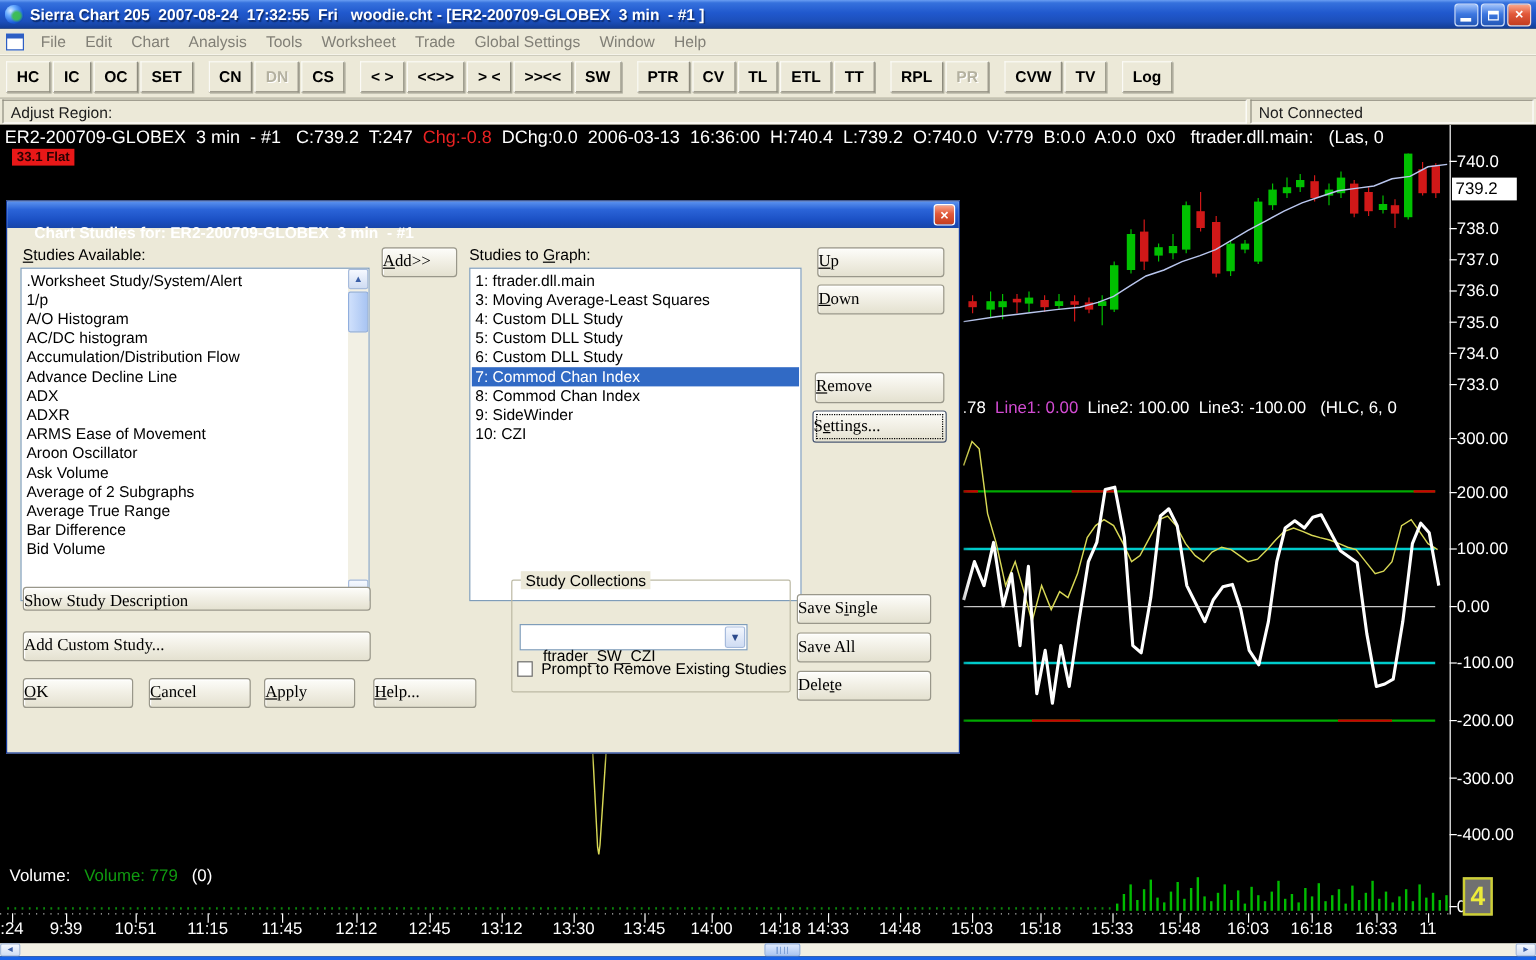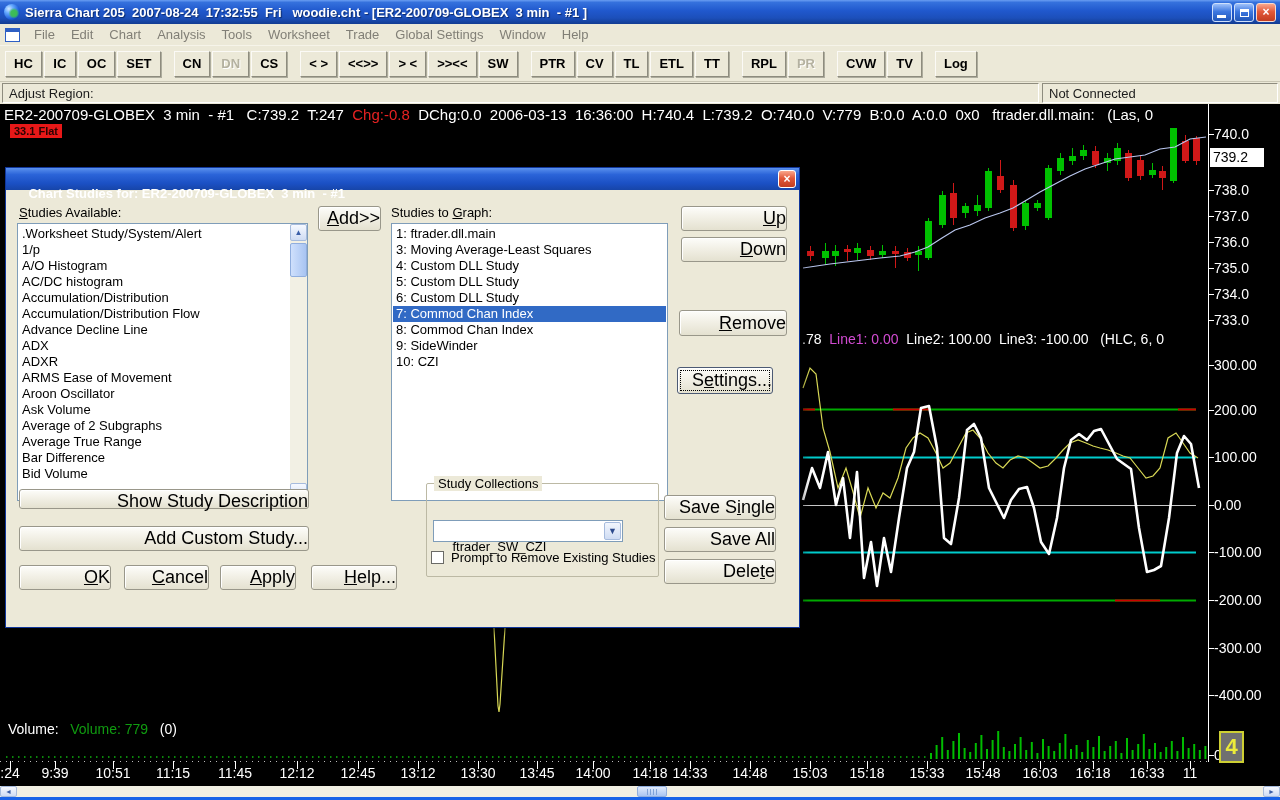--- a/index.html
+++ b/index.html
@@ -75,21 +75,21 @@
   .list-item { font-size:13px; height:16px; line-height:16px; padding-left:3px; color:#000;
     white-space:pre; overflow:hidden; }
   .list-item.sel { background:#316ac5; color:#fff; }
   .vscroll { position:absolute; right:0; top:0; bottom:0; width:17px; background:#f2f0e4; }
   .sb-btn { position:absolute; left:0; width:17px; height:17px; border:1px solid #a6bbdd; border-radius:2px;
     background:linear-gradient(180deg,#f6f9ff,#cfdcf3); color:#3b5fa8; font-size:8px; text-align:center; line-height:15px; }
   .sb-thumb { position:absolute; left:0; width:17px; border:1px solid #90aede; border-radius:2px;
     background:linear-gradient(90deg,#cfe0fc,#a8c4f2); }
   .xbtn { position:absolute; background:linear-gradient(180deg,#fdfdfa,#f2f0e6 45%,#e4e1d0);
     border:1px solid #99978a; border-radius:3px; box-shadow:inset 1px 1px 0 #fff;
-    font-size:18px; color:#000; text-align:right; white-space:pre; }
+    font-size:14px; color:#000; text-align:left; white-space:pre;font-family:Liberation Serif, serif; }
   .xbtn u { text-decoration:underline; }
   #settings-btn { border:1px solid #4c5a74; outline:1px dotted #000; outline-offset:-4px; }
   #groupbox { position:absolute; left:420px; top:315px; width:233px; height:94px;
     border:1px solid #bcb9a4; border-radius:2px; }
   #group-legend { position:absolute; left:428px; top:308px; background:#ece9d8; font-size:13px; padding:0 4px; white-space:pre; }
   #combo { position:absolute; left:427px; top:352px; width:190px; height:22px; background:#fff;
     border:1px solid #7f9db9; font-size:13px; padding:3px 0 0 4px; white-space:pre; }
   #combo-btn { position:absolute; right:1px; top:1px; width:17px; height:18px; border:1px solid #a6bbdd; border-radius:2px;
     background:linear-gradient(180deg,#f2f6fd,#cfdcf3); color:#2c4a8c; font-size:9px; text-align:center; line-height:17px; }
   #checkbox { position:absolute; left:425px; top:383px; width:13px; height:13px; background:#fff; border:1px solid #6a6a66; }
@@ -553,21 +553,20 @@
     <div id="dlg-close">×</div>
   </div>
 
   <div class="dlg-label" style="left:13px; top:37px;"><u>S</u>tudies Available:</div>
   <div class="listbox" style="left:11px; top:55px; width:291px; height:278px;">
     <div class="list-items">
         <div class="list-item">.Worksheet Study/System/Alert</div>
         <div class="list-item">1/p</div>
         <div class="list-item">A/O Histogram</div>
         <div class="list-item">AC/DC histogram</div>
-        <div class="list-item">Accumulation/Distribution</div>
         <div class="list-item">Accumulation/Distribution Flow</div>
         <div class="list-item">Advance Decline Line</div>
         <div class="list-item">ADX</div>
         <div class="list-item">ADXR</div>
         <div class="list-item">ARMS Ease of Movement</div>
         <div class="list-item">Aroon Oscillator</div>
         <div class="list-item">Ask Volume</div>
         <div class="list-item">Average of 2 Subgraphs</div>
         <div class="list-item">Average True Range</div>
         <div class="list-item">Bar Difference</div>
@@ -593,21 +592,21 @@
         <div class="list-item sel">7: Commod Chan Index</div>
         <div class="list-item">8: Commod Chan Index</div>
         <div class="list-item">9: SideWinder</div>
         <div class="list-item">10: CZI</div>
       </div>
   </div>
 
   <div class="xbtn" style="left:675px; top:38px; width:106px; height:25px; line-height:23px;"><u>U</u>p</div>
   <div class="xbtn" style="left:675px; top:69px; width:106px; height:25px; line-height:23px;"><u>D</u>own</div>
   <div class="xbtn" style="left:673px; top:142px; width:108px; height:26px; line-height:24px;"><u>R</u>emove</div>
-  <div class="xbtn" id="settings-btn" style="left:671px; top:174px; width:96px; height:27px; line-height:25px;margin-top:25px;">S<u>e</u>ttings...</div>
+  <div class="xbtn" id="settings-btn" style="left:671px; top:174px; width:112px; height:27px; line-height:25px;">S<u>e</u>ttings...</div>
 
   <div class="xbtn" style="left:13px; top:321px; width:290px; height:20px; line-height:23px;">Show Study Description</div>
   <div class="xbtn" style="left:13px; top:358px; width:290px; height:25px; line-height:23px;">Add Custom Study...</div>
 
   <div class="xbtn" style="left:13px; top:397px; width:92px; height:25px; line-height:23px;"><u>O</u>K</div>
   <div class="xbtn" style="left:118px; top:397px; width:85px; height:25px; line-height:23px;"><u>C</u>ancel</div>
   <div class="xbtn" style="left:214px; top:397px; width:76px; height:25px; line-height:23px;"><u>A</u>pply</div>
   <div class="xbtn" style="left:305px; top:397px; width:86px; height:25px; line-height:23px;"><u>H</u>elp...</div>
 
   <div id="groupbox"></div>

